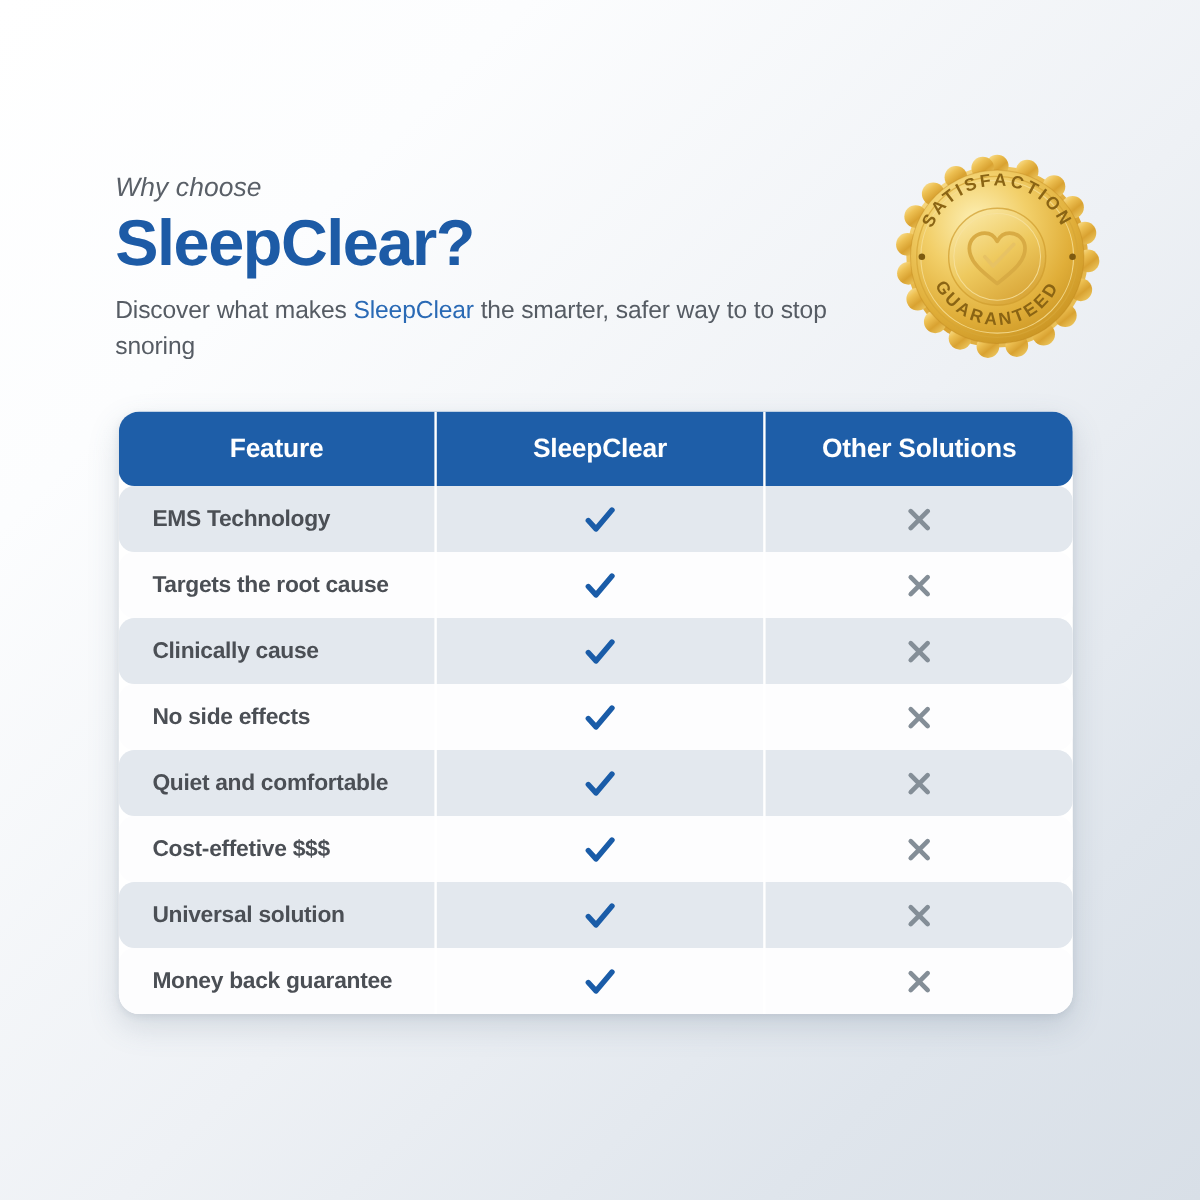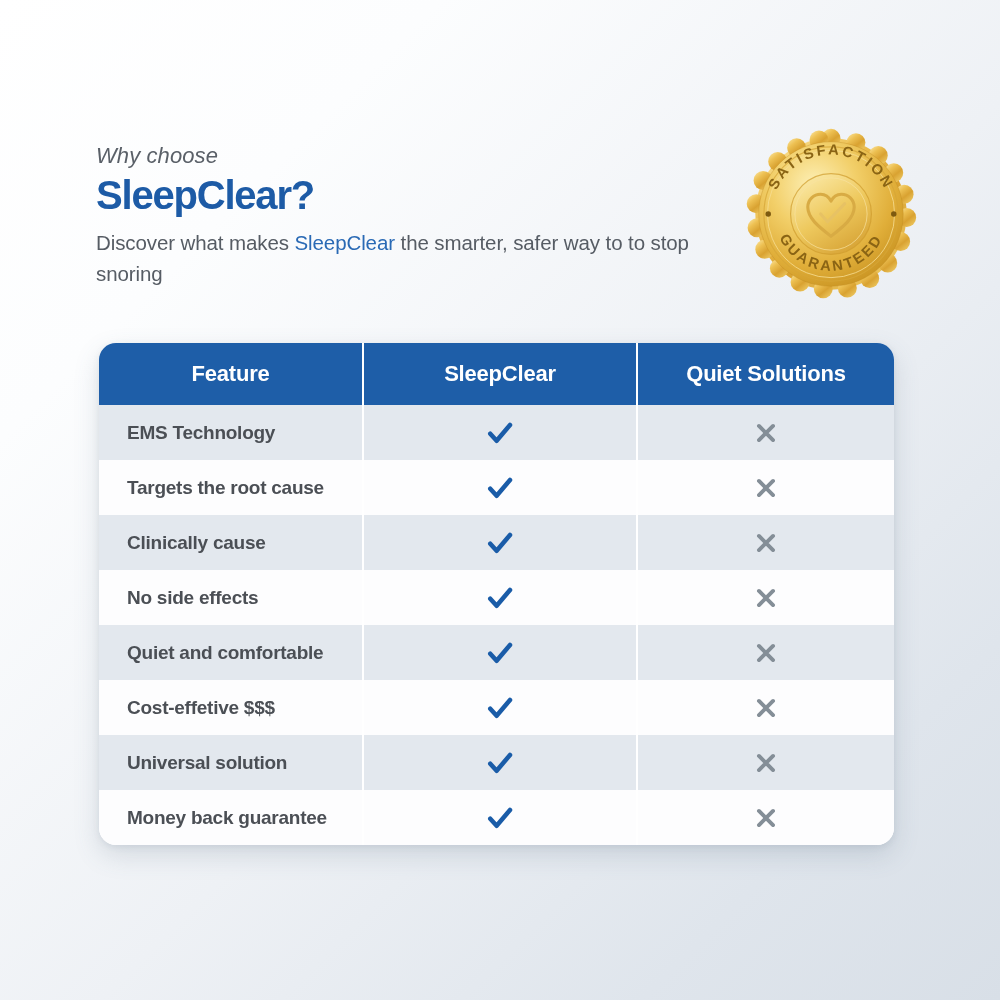--- a/index.html
+++ b/index.html
@@ -33,21 +33,21 @@
 
   .eyebrow {
     font-size: 22px;
     color: #5a6068;
     letter-spacing: 0.1px;
     line-height: 1.2;
     font-style: italic;
   }
 
   .brand-title {
-    font-size: 40px;
+    font-size: 54px;
     font-weight: bold;
     color: #1d5ba6;
     letter-spacing: -1.2px;
     line-height: 1.12;
     margin-top: 4px;
   }
 
   .subtitle {
     margin-top: 10px;
     font-size: 20.5px;
@@ -78,20 +78,21 @@
     width: 795px;
     border-radius: 17px;
     overflow: hidden;
     box-shadow: 0 10px 26px rgba(80, 98, 120, 0.18), 0 2px 6px rgba(80, 98, 120, 0.10);
     background: #ffffff;
   }
 
   .trow {
     display: flex;
     width: 100%;
+    border-radius: 13px;
   }
 
   .cell {
     display: flex;
     align-items: center;
   }
 
   
   .col-feature  { width: 263px; }
   .col-product  { width: 274px; }
@@ -237,21 +238,21 @@
       </g>
       <circle cx="100" cy="100" r="84" fill="none" stroke="#b9821a" stroke-width="1" opacity="0.35"></circle>
     </svg>
   </div>
 
   <div class="table">
 
     <div class="trow thead">
       <div class="cell col-feature">Feature</div>
       <div class="cell col-product">SleepClear</div>
-      <div class="cell col-other">Quiet Solutions</div>
+      <div class="cell col-other">Other Solutions</div>
     </div>
 
     <div id="table-body">
         <div class="trow tbody-row shade">
           <div class="cell col-feature feature-label">EMS Technology</div>
           <div class="cell col-product mark">
             <span class="check">
               <svg viewBox="0 0 24 24" xmlns="http://www.w3.org/2000/svg">
                 <path d="M4.2 12.6 L 9.3 18.2 L 20 5.6" fill="none" stroke="#1a5ca8" stroke-width="3.6" stroke-linecap="round" stroke-linejoin="round"></path>
               </svg>

